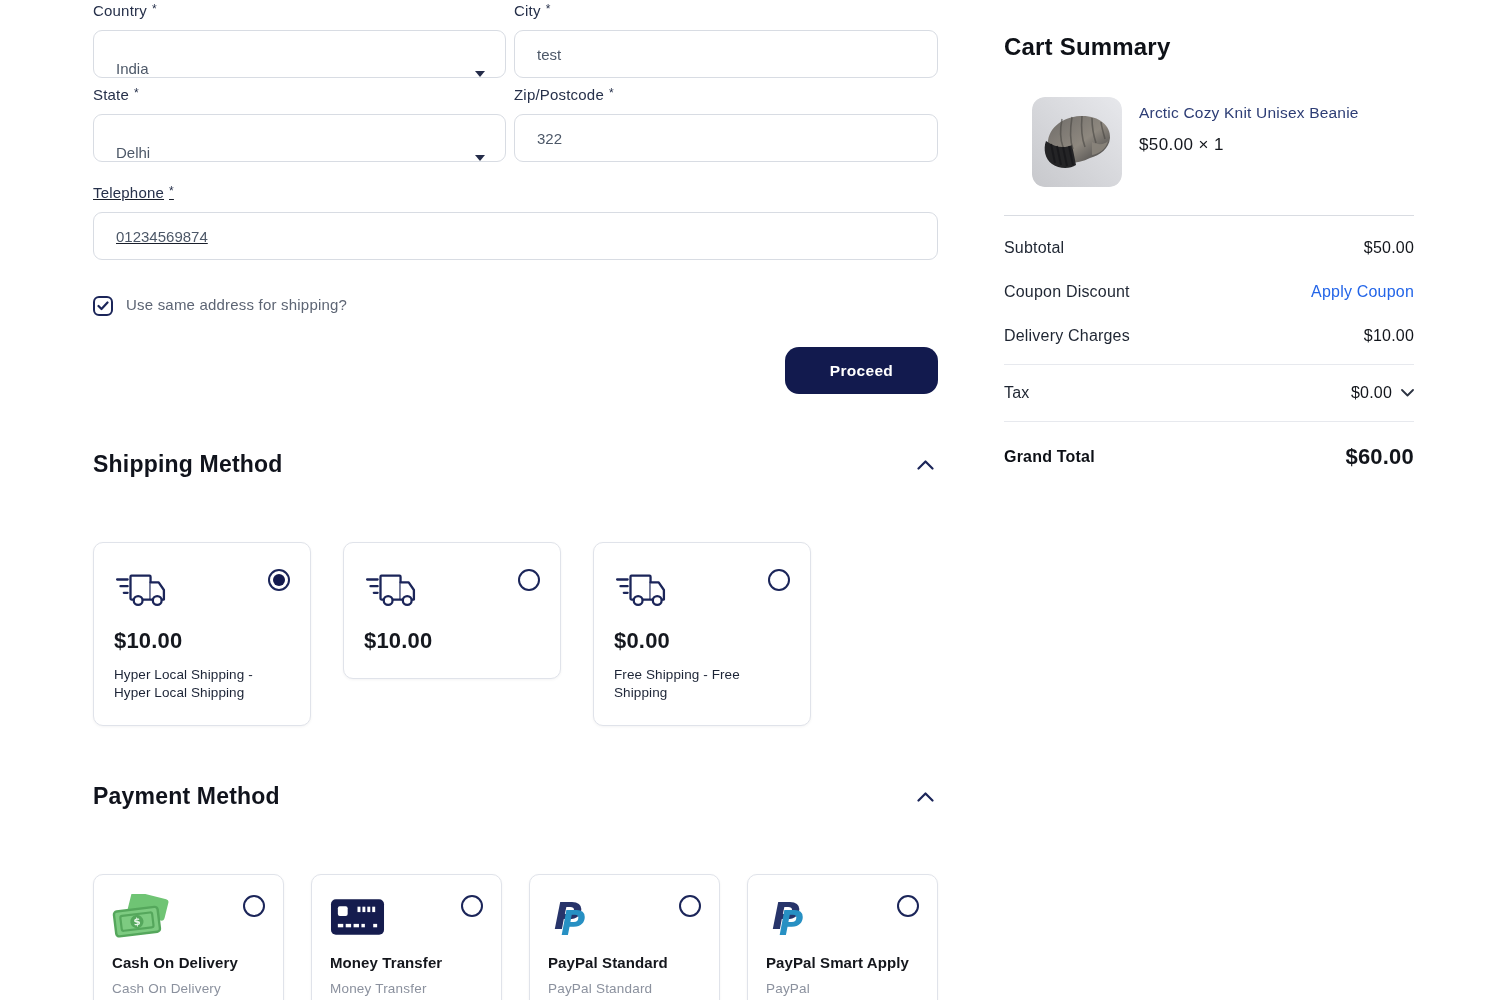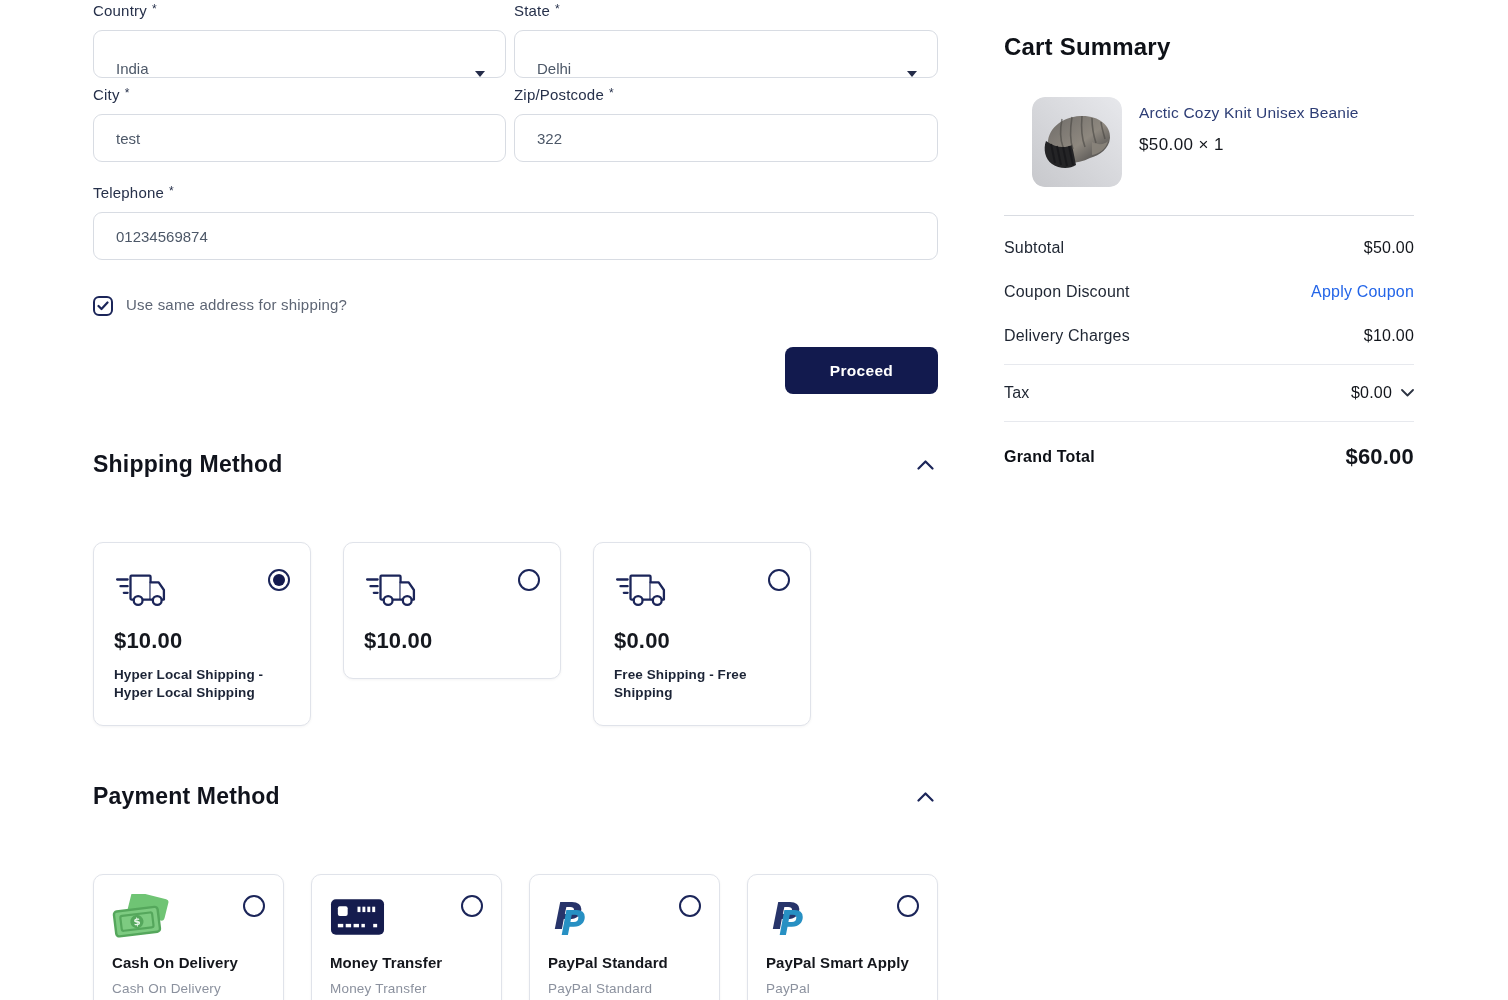--- a/index.html
+++ b/index.html
@@ -13,45 +13,45 @@
   .grid2 { display:grid; grid-template-columns:413px 1fr; column-gap:21px; row-gap:22px;gap:8px; }
   .field {}
   .f-label { display:block; font-size:15px; font-weight:500; color:#26304a; margin-bottom:11px; letter-spacing:.2px; }
   .req { font-size:12px; margin-left:5px; vertical-align:3px; color:#26304a; }
   .f-box { width:100%; height:48px; border:1px solid #d8dce3; border-radius:9px;
     display:flex; align-items:flex-end; justify-content:space-between;
     padding:0 20px 0 22px; font-size:15px; color:#4d5868; background:#fff; }
   input.f-box { display:block; padding:0 22px; outline:none; }
   input.f-box::placeholder { color:#8b919e; }
   .caret-down { width:0; height:0; border-left:5px solid transparent; border-right:5px solid transparent; border-top:6px solid #242c49; }
-  .tel-row { margin-top:22px; }
+  .tel-row { margin-top:22px;text-decoration:underline; }
 
   .chk-row { margin-top:36px; display:flex; align-items:flex-start; gap:13px; }
   .checkbox { width:20px; height:20px; border:2px solid #1b2559; border-radius:6px;
     display:flex; align-items:center; justify-content:center; background:#fff; cursor:pointer; }
   .chk-label { font-size:15px; color:#5d6574; letter-spacing:.2px; }
 
   .proceed-row { margin-top:31px; display:flex; justify-content:flex-end; }
-  .proceed-btn { width:153px; height:47px; border:none; border-radius:8px; background:#121a4e;
+  .proceed-btn { width:153px; height:47px; border:none; border-radius:14px; background:#121a4e;
     color:#ffffff; font-size:15.5px; font-weight:600; font-family:"Liberation Sans",sans-serif;
     letter-spacing:.3px; cursor:pointer; }
 
   
   .section-head { margin-top:57px; display:flex; justify-content:space-between; align-items:center; }
   .section-title { font-size:23px; font-weight:600; color:#10131c; letter-spacing:.2px; }
   .chev-btn { background:none; border:none; cursor:pointer; padding:4px; line-height:0; }
 
   .ship-cards { margin-top:64px; display:flex; gap:32px; align-items:flex-start; }
   .ship-card { width:218px; border:1px solid #e0e3ea; border-radius:10px; padding:26px 20px 24px;
     background:#fff; box-shadow:0 1px 3px rgba(16,24,40,.05); cursor:pointer; }
   .card-top { display:flex; justify-content:space-between; align-items:flex-start; }
   .radio { width:22px; height:22px; border-radius:50%; border:2px solid #1b2559; background:#fff; flex:none; }
   .radio.sel::after { content:""; display:block; width:12px; height:12px; margin:3px; border-radius:50%; background:#131a4e; }
   .ship-price { margin-top:17px; font-size:22px; font-weight:700; color:#15181f; letter-spacing:.2px; }
-  .ship-label { margin-top:12px; font-size:13.5px; font-weight:700; color:#1c2436; line-height:1.3; letter-spacing:.1px; }
+  .ship-label { margin-top:12px; font-size:13.5px; font-weight:400; color:#1c2436; line-height:1.3; letter-spacing:.1px; }
 
   .pay-cards { margin-top:64px; display:flex; gap:27px; align-items:flex-start; }
   .pay-card { width:191px; border:1px solid #e0e3ea; border-radius:10px; padding:20px 18px 26px;
     background:#fff; box-shadow:0 1px 3px rgba(16,24,40,.05); cursor:pointer; }
   .pay-title { margin-top:15px; font-size:15px; font-weight:700; color:#14161c; letter-spacing:.1px; }
   .pay-sub { margin-top:10px; font-size:13.5px; color:#8b919e; letter-spacing:.2px; }
   .pay-icon { height:44px; display:flex; align-items:center; }
 
   
   .cart-title { font-size:24px; font-weight:600; color:#0e1117; letter-spacing:.2px; }
@@ -80,29 +80,29 @@
 
     <div class="grid2">
       <div class="field">
         <span class="f-label"><span>Country</span><span class="req">*</span></span>
         <div class="f-box">
           <span>India</span>
           <span class="caret-down"></span>
         </div>
       </div>
       <div class="field">
+        <span class="f-label"><span>City</span><span class="req">*</span></span>
+        <input class="f-box" value="test" style="">
+      </div>
+      <div class="field">
         <span class="f-label"><span>State</span><span class="req">*</span></span>
         <div class="f-box">
           <span>Delhi</span>
           <span class="caret-down"></span>
         </div>
-      </div>
-      <div class="field">
-        <span class="f-label"><span>City</span><span class="req">*</span></span>
-        <input class="f-box" value="test" style="">
       </div>
       <div class="field">
         <span class="f-label"><span>Zip/Postcode</span><span class="req">*</span></span>
         <input class="f-box" value="322" style="">
       </div>
     </div>
 
     <div class="field tel-row">
       <span class="f-label"><span>Telephone</span><span class="req">*</span></span>
       <input class="f-box" value="01234569874" style="">

